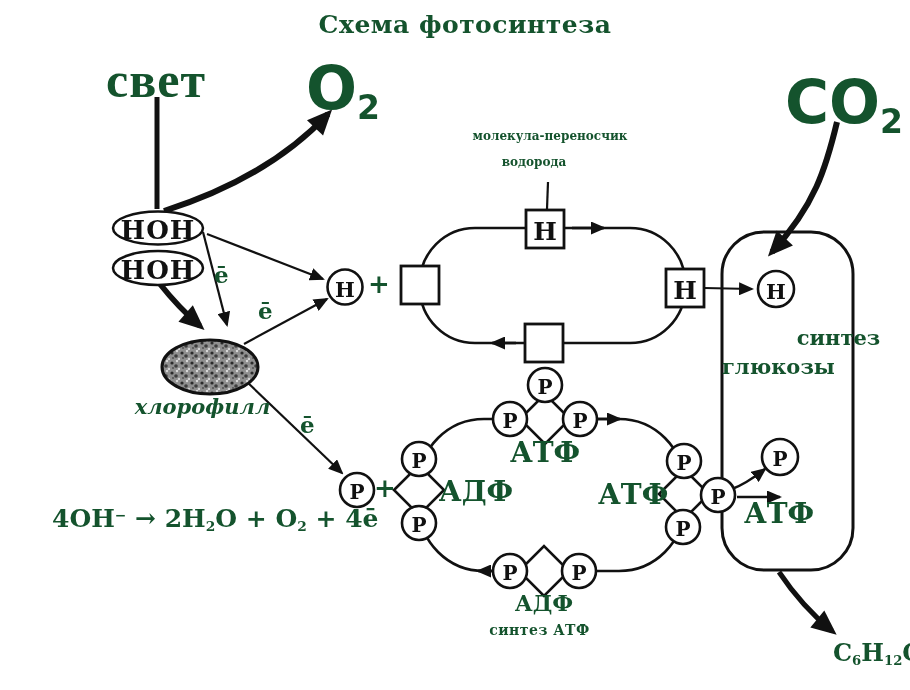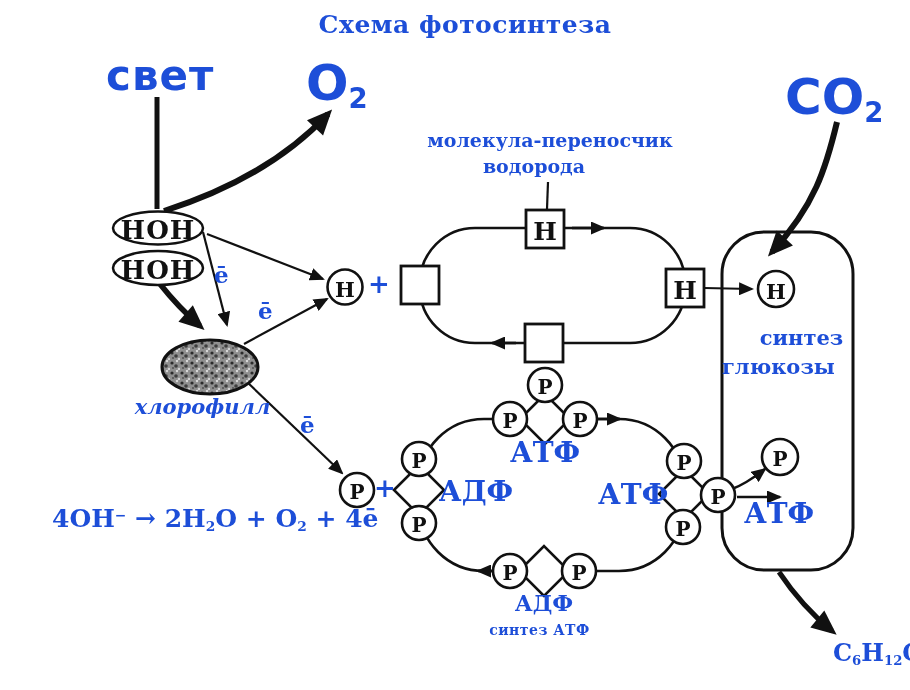--- a/index.html
+++ b/index.html
@@ -1,28 +1,28 @@
 <!DOCTYPE html>
 <html><head>
 <meta charset="utf-8">
 <style>
   html,body{margin:0;padding:0;background:#fff;}
   .stage{
     position:relative;width:910px;height:690px;background:#ffffff;overflow:hidden;
     font-family:"DejaVu Serif","Liberation Serif",serif;color:#111;
   }
   .stage svg{position:absolute;left:0;top:0;}
-  .lbl{position:absolute;white-space:nowrap;color:#1d4ed8;line-height:1.15;}
+  .lbl{position:absolute;white-space:nowrap;color:#14532d;line-height:1.15;}
   .serifb{font-family:"DejaVu Serif","Liberation Serif",serif;font-weight:bold;}
   .sansb{font-family:"DejaVu Sans","Liberation Sans",sans-serif;font-weight:bold;}
   .ctr{text-align:center;}
   .title{font-size:25px;letter-spacing:.5px;}
-  .big-mol{font-size:50px;line-height:1;}
-  .light{font-size:42px;line-height:1;letter-spacing:1px;}
-  .carrier{font-size:19px;}
+  .big-mol{font-size:60px;line-height:1;}
+  .light{font-size:50px;line-height:1;letter-spacing:1px;font-family:Liberation Serif, serif;}
+  .carrier{font-size:12px;}
   .chloro{font-size:21px;}
   .eq{font-size:25px;}
   .nucl{font-size:28px;}
   .nucl2{font-size:22px;}
   .synth{font-size:14px;letter-spacing:.5px;}
   .gluc{font-size:21px;}
   .formula{font-size:24px;margin-left:47px;}
   .plus{font-size:26px;}
   .elec{font-size:23px;}
   sub,sup{font-size:0.55em;line-height:0;}
@@ -159,17 +159,17 @@
 
   <div class="lbl serifb eq" style="left:52px;top:505px;"><span>4OH</span><sup>−</sup><span> → 2H</span><sub>2</sub><span>O + O</span><sub>2</sub><span> + 4ē</span></div>
 
   <div class="lbl serifb ctr nucl" style="left:500px;top:437px;width:90px;">АТФ</div>
   <div class="lbl serifb ctr nucl" style="left:438px;top:476px;width:76px;">АДФ</div>
   <div class="lbl serifb ctr nucl" style="left:598px;top:479px;width:62px;">АТФ</div>
   <div class="lbl serifb ctr nucl" style="left:740px;top:498px;width:78px;">АТФ</div>
   <div class="lbl serifb ctr nucl2" style="left:498px;top:591px;width:92px;">АДФ</div>
   <div class="lbl serifb ctr synth" style="left:452px;top:622px;width:175px;">синтез АТФ</div>
 
-  <div class="lbl serifb ctr gluc" style="left:715px;top:326px;width:125px;padding-left:24px;">синтез</div>
+  <div class="lbl serifb ctr gluc" style="left:752px;top:326px;width:125px;padding-left:24px;">синтез</div>
   <div class="lbl serifb ctr gluc" style="left:722px;top:355px;width:104px;">глюкозы</div>
 
   <div class="lbl serifb formula" style="left:786px;top:639px;"><span>C</span><sub>6</sub><span>H</span><sub>12</sub><span>O</span><sub>6</sub></div>
 </div>
 
 </body></html>

